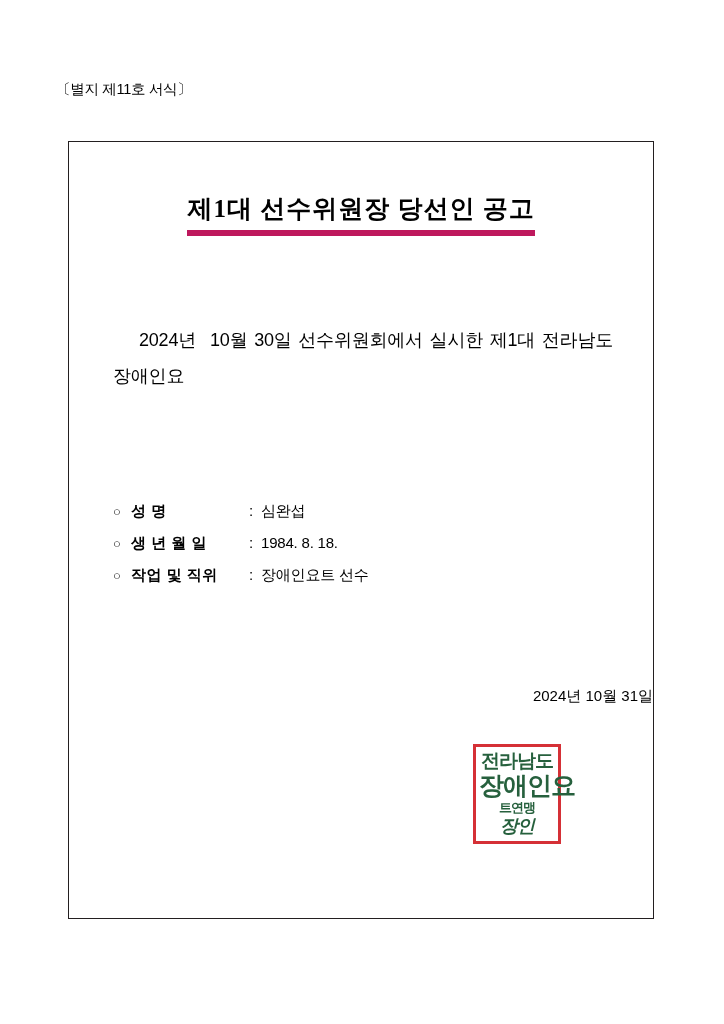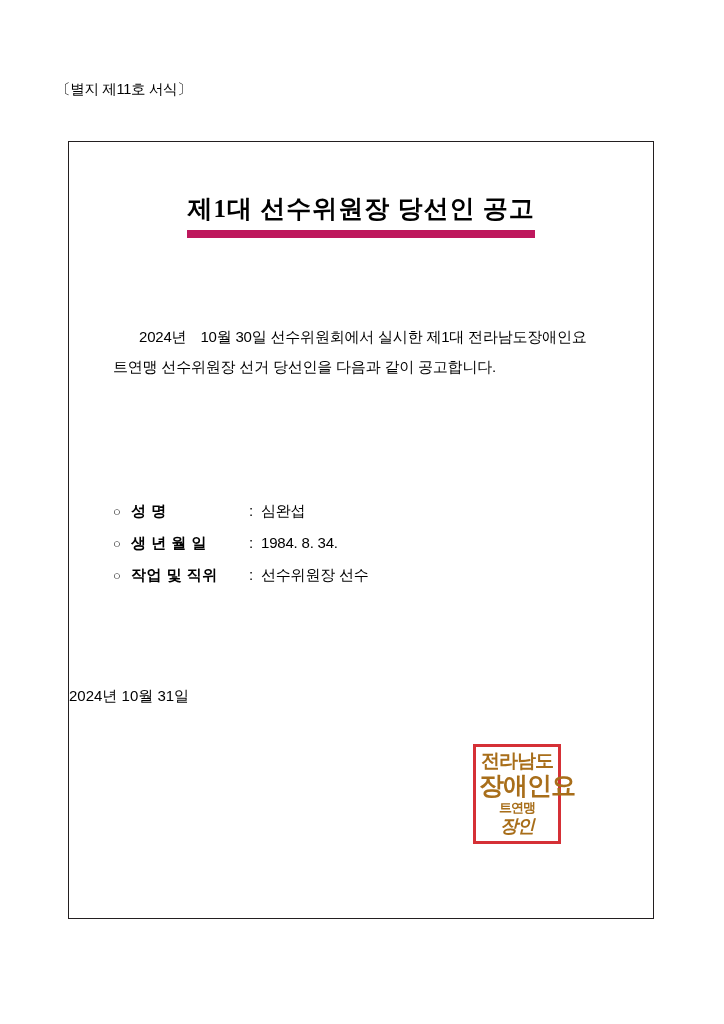--- a/index.html
+++ b/index.html
@@ -51,30 +51,30 @@
     right: 0;
     top: 50px;
     text-align: center;
   }
   .title {
     display: inline-block;
     font-size: 25px;
     font-weight: bold;
     letter-spacing: 1px;
     padding-bottom: 5px;
-    border-bottom: 8px solid #be185d;
+    border-bottom: 6px solid #be185d;
     font-family: "Liberation Serif", "DejaVu Serif", serif;
   }
 
   .body-par {
     position: absolute;
     left: 44px;
     right: 40px;
     top: 180px;
-    font-size: 15px;
+    font-size: 18px;
     line-height: 2.0;
     letter-spacing: -0.2px;
     text-align: justify;
     font-family: "Liberation Sans", "DejaVu Sans", sans-serif;
   }
   .body-par .indent { display: inline-block; width: 26px; }
   .gap-wide { display: inline-block; width: 14px; }
 
   .section-heading {
     position: absolute;
@@ -113,21 +113,21 @@
     font-weight: bold;
   }
   .field-colon { display: inline-block; width: 12px; }
   .field-value { letter-spacing: -0.2px; }
 
   .doc-date {
     position: absolute;
     left: 0;
     right: 0;
     top: 545px;
-    text-align: left;
+    text-align: right;
     font-size: 15px;
     letter-spacing: 0px;
     font-family: "Liberation Sans", "DejaVu Sans", sans-serif;
   }
 
   .signature-line {
     position: absolute;
     left: 0;
     right: 0;
     top: 645px;
@@ -145,21 +145,21 @@
 
   
   .seal {
     position: absolute;
     left: 404px;
     top: 602px;
     width: 88px;
     height: 100px;
     border: 3px solid #d21f26;
     box-sizing: border-box;
-    color: #a16207;
+    color: #14532d;
     font-family: "Liberation Sans", "DejaVu Sans", sans-serif;
     font-weight: bold;
     line-height: 1.0;
     padding: 4px 3px 0 3px;
     letter-spacing: -1px;
     text-align: center;
     opacity: 0.92;
   }
   .seal-line {
     font-size: 19px;
@@ -179,45 +179,44 @@
   <div class="form-ref">〔별지 제11호 서식〕</div>
 
   <div class="doc-box">
 
     <div class="title-wrap">
       <div class="title">제1대 선수위원장 당선인 공고</div>
     </div>
 
     <div class="body-par">
       <span class="indent"></span><span>2024년</span><span class="gap-wide"></span><span>10월 30일 선수위원회에서 실시한 제1대 전라남도장애인요</span><br>
-      <span>트연맹 선수위원장 선거 당선인을 다음과 같이 공고합니다.</span>
     </div>
 
 
     <div class="fields">
 
       <div class="field-row">
         <span class="bullet">○</span>
         <span class="field-label">성          명</span>
         <span class="field-colon">:</span>
         <span class="field-value">심완섭</span>
       </div>
 
       <div class="field-row">
         <span class="bullet">○</span>
         <span class="field-label">생 년 월 일</span>
         <span class="field-colon">:</span>
-        <span class="field-value">1984.  8.  34.</span>
+        <span class="field-value">1984.  8.  18.</span>
       </div>
 
       <div class="field-row">
         <span class="bullet">○</span>
         <span class="field-label">작업 및 직위</span>
         <span class="field-colon">:</span>
-        <span class="field-value">선수위원장 선수</span>
+        <span class="field-value">장애인요트 선수</span>
       </div>
 
     </div>
 
     <div class="doc-date">2024년 10월 31일</div>
 
 
     <div class="seal">
       <div class="seal-line l1">전라남도</div>
       <div class="seal-line l2">장애인요</div>

